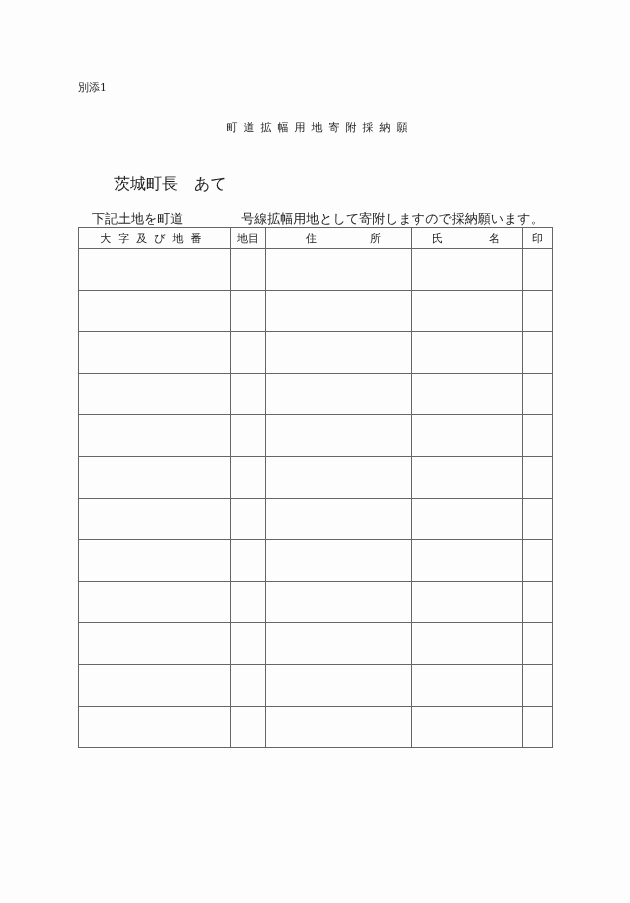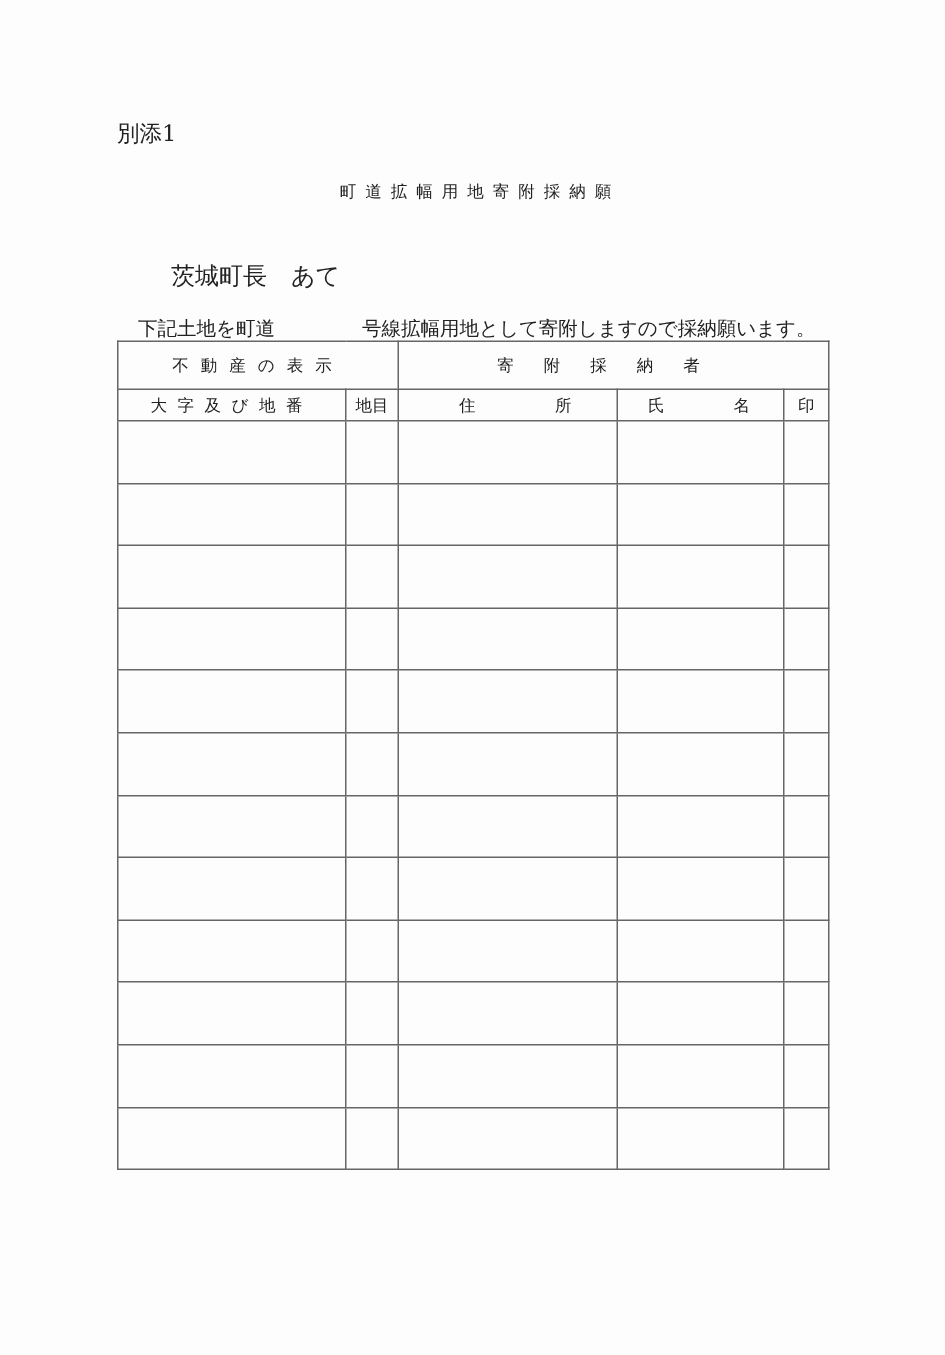--- a/index.html
+++ b/index.html
@@ -1,21 +1,21 @@
 <!DOCTYPE html>
 <html><head>
 <meta charset="utf-8">
 <style>
   html, body { margin: 0; padding: 0; }
   body {
     width: 630px; height: 903px; background: #fdfdfd; position: relative; overflow: hidden;
     font-family: "DejaVu Serif", "Liberation Serif", serif; color: #222;
   }
   .abs { position: absolute; white-space: nowrap; }
-  #attachment { left: 78px; top: 80px; font-size: 15px; }
+  #attachment { left: 78px; top: 80px; font-size: 11px; }
   #title { left: 0; width: 630px; top: 120px; text-align: center; font-size: 11px; letter-spacing: 6px; padding-left: 10px; box-sizing: border-box; }
   #addressee { left: 114px; top: 174px; font-size: 16px; }
   #statement { left: 92px; top: 210px; font-size: 13px; }
   #statement .gap { display: inline-block; width: 58px; }
 
   table.form {
     position: absolute; left: 78px; top: 227px; width: 474px;
     border-collapse: collapse; table-layout: fixed; font-size: 11px;
   }
   table.form td, table.form th {
@@ -42,24 +42,20 @@
 
 <table class="form">
   <colgroup>
     <col style="width:152px">
       <col style="width:35px">
       <col style="width:146px">
       <col style="width:111px">
       <col style="width:30px">
   </colgroup>
   <tbody>
-      <tr class="h1">
-    <th colspan="2" class="spaced-6">不動産の表示</th>
-    <th colspan="3" class="spaced-5">寄附採納者</th>
-  </tr>
   <tr class="h2">
     <th class="spaced-a">大字及び地番</th>
     <th>地目</th>
     <th>
           <div class="spread">
             <span>住</span>
             <span>所</span>
           </div>
         </th>
     <th>

